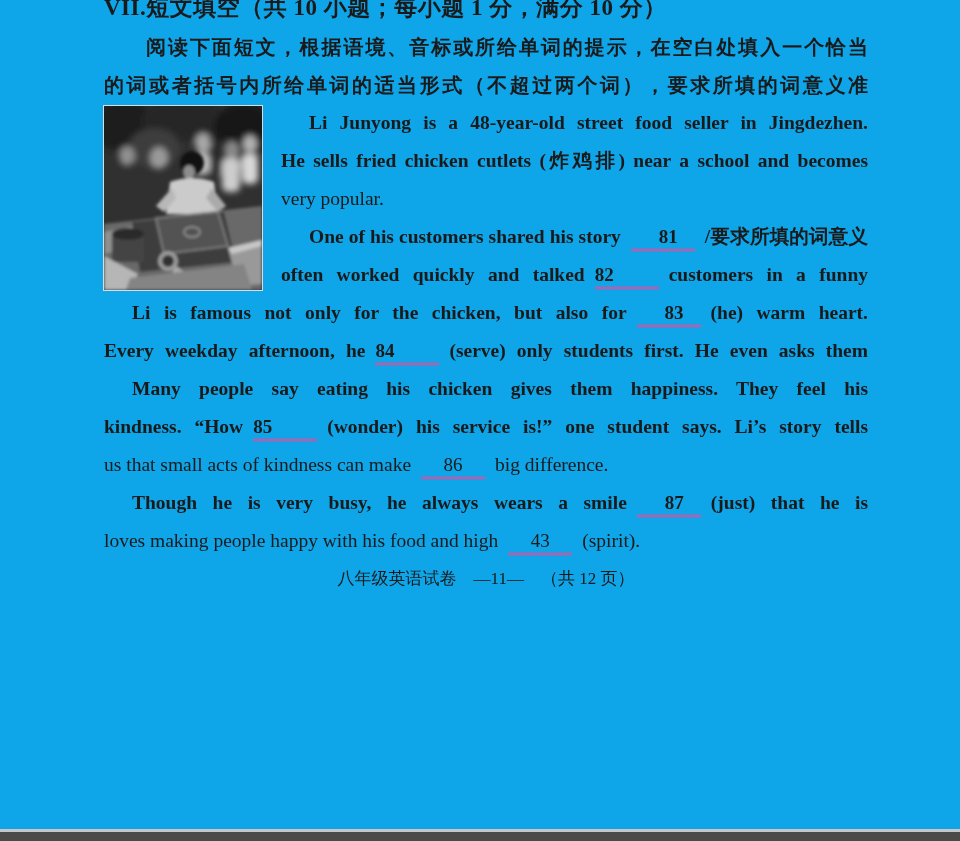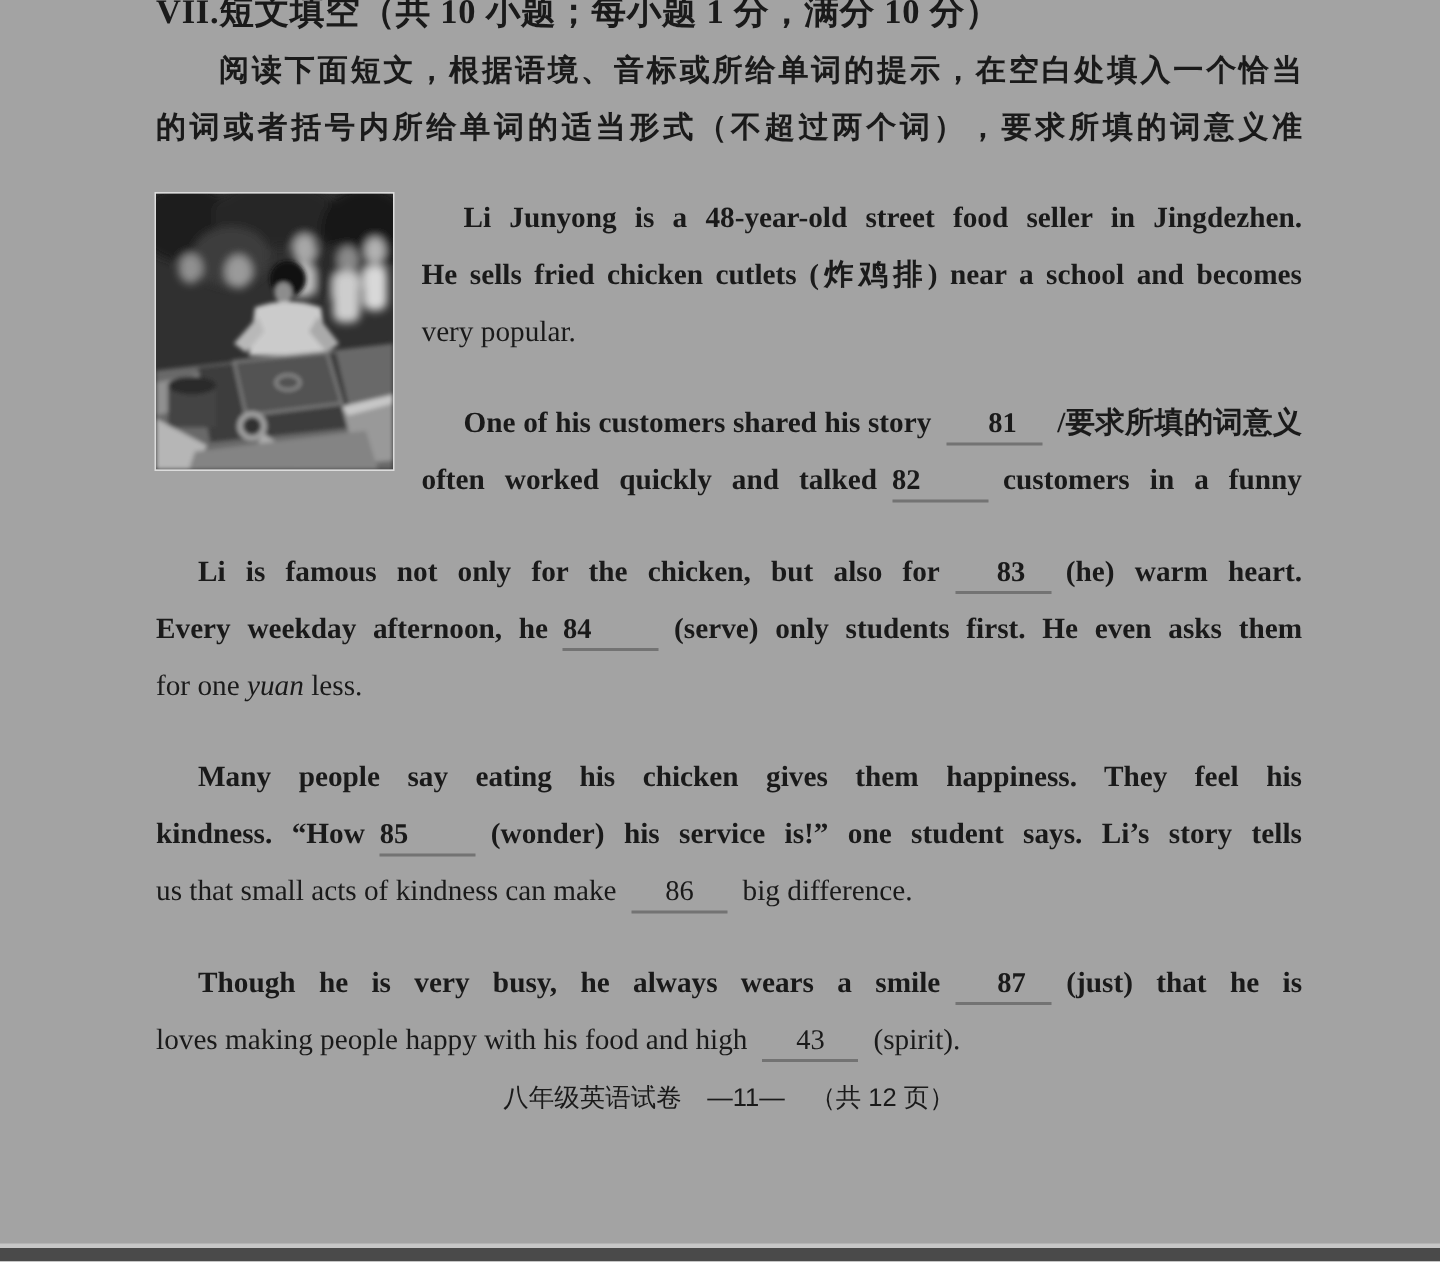--- a/index.html
+++ b/index.html
@@ -1,44 +1,44 @@
 <!DOCTYPE html>
 <html><head>
 <meta charset="utf-8">
 <style>
   html,body { margin:0; padding:0; background:#ffffff; }
   .page {
     position:relative; width:960px; height:841px; overflow:hidden;
-    background:#a3a3a3; color:#1a1a1a;
+    background:#0ea5e9; color:#1a1a1a;
     font-family:"Liberation Serif","DejaVu Serif",serif;
   }
   .content { position:absolute; left:104px; top:0; width:764px; }
   .section-title {
     margin-top:-7px; font-size:23px; font-weight:700; line-height:30px;
     white-space:nowrap; letter-spacing:0.5px;
   }
   .cn-line { font-size:20px; line-height:38px; height:38px; overflow:hidden; }
   .just { text-align:justify; text-align-last:justify;font-weight:bold; }
   .cn-indent { text-indent:42px; }
   .instructions { margin-top:5px; }
   .passage { font-size:19.5px; }
   .line { line-height:38px; height:38px; overflow:hidden; }
-  .indent { text-indent:28px;margin-top:23px; }
+  .indent { text-indent:28px; }
   .photo-float {
     float:left; width:158px; height:184px; margin:2px 19px 2px 0;
     filter:grayscale(1) contrast(1.05); outline:1px solid #d8d8d8;
   }
   .blank {
     display:inline-block; min-width:64px; margin:0 10px; text-align:center;
-    border-bottom:2px solid #737373; font-size:19px; line-height:25px;
+    border-bottom:2px solid #ec4899; font-size:19px; line-height:25px;
   }
   .it { font-style:italic; }
   .footer-line {
     margin-top:6px; text-align:center; font-size:17px; line-height:26px;
-    font-family:Liberation Sans, sans-serif;
+    font-family:Liberation Serif, serif;
   }
   .bar-light { position:absolute; left:0; right:0; bottom:9px; height:3px; background:#c6c6c6; }
   .bar-dark  { position:absolute; left:0; right:0; bottom:0;  height:9px; background:#4a4a4a; }
 </style>
 </head>
 <body>
 
 <div class="page">
   <div class="content">
 
@@ -103,21 +103,20 @@
 
       <div class="line just indent"><span>Li Junyong is a 48-year-old street food seller in Jingdezhen.</span></div>
       <div class="line just"><span>He sells fried chicken cutlets (炸鸡排) near a school and becomes</span></div>
       <div class="line"><span>very popular.</span></div>
 
       <div class="line just indent"><span>One of his customers shared his story</span><span class="blank">81</span><span>/要求所填的词意义准/. Li</span></div>
       <div class="line just"><span>often worked quickly and talked</span><span class="blank">82</span><span>customers in a funny</span></div>
 
       <div class="line just indent"><span>Li is famous not only for the chicken, but also for</span><span class="blank">83</span><span>(he) warm heart.</span></div>
       <div class="line just"><span>Every weekday afternoon, he</span><span class="blank">84</span><span>(serve) only students first. He even asks them</span></div>
-      <div class="line"><span>for one </span><span class="it">yuan</span><span> less.</span></div>
 
       <div class="line just indent"><span>Many people say eating his chicken gives them happiness. They feel his</span></div>
       <div class="line just"><span>kindness. “How</span><span class="blank">85</span><span>(wonder) his service is!” one student says. Li’s story tells</span></div>
       <div class="line"><span>us that small acts of kindness can make</span><span class="blank">86</span><span>big difference.</span></div>
 
       <div class="line just indent"><span>Though he is very busy, he always wears a smile</span><span class="blank">87</span><span>(just) that he is</span></div>
       <div class="line"><span>loves making people happy with his food and high</span><span class="blank">43</span><span>(spirit).</span></div>
 
     </div>
 

